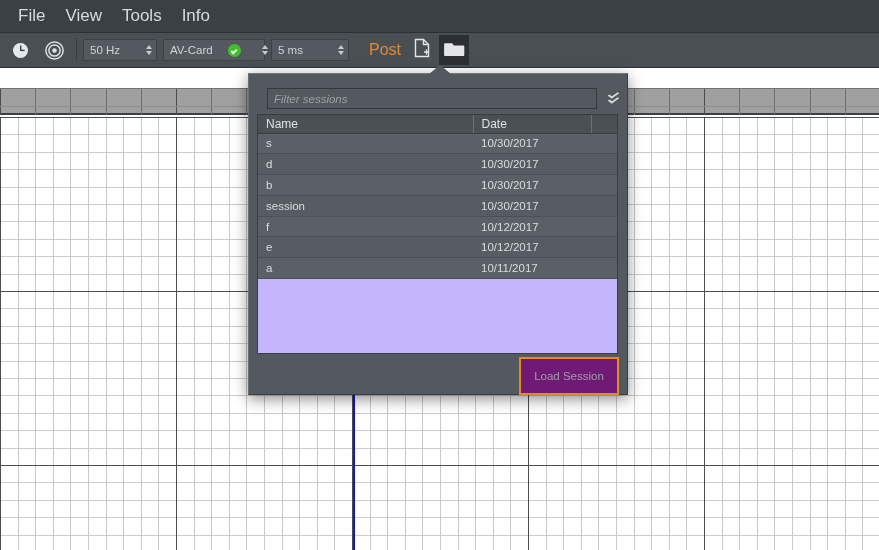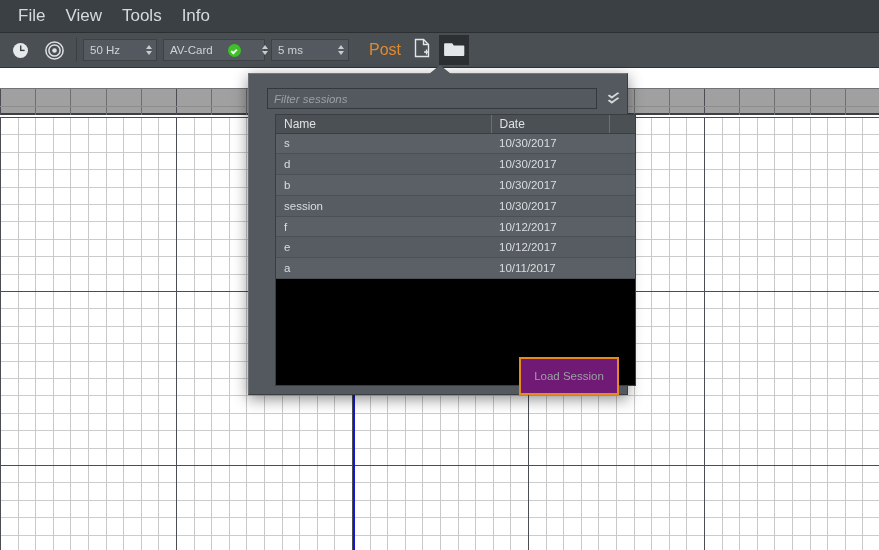--- a/index.html
+++ b/index.html
@@ -226,24 +226,24 @@
   }
   .chev {
     width: 9px; height: 5px;
     border-left: 2px solid #d6d9db;
     border-bottom: 2px solid #d6d9db;
     transform: rotate(-45deg) skew(10deg, 10deg);
     margin: -1px 0 1px 0;
   }
 
   .table-wrap {
-    position: absolute; left: 26px; top: 40px;
-    width: 361px; height: 272px;
+    position: absolute; left: 8px; top: 40px;
+    width: 361px; height: 240px;
     border: 1px solid #3a3e41;
-    background: #000000;
+    background: #c4b5fd;
     overflow: hidden;
   }
   table.sessions {
     width: 100%;
     border-collapse: collapse;
     table-layout: fixed;
   }
   table.sessions th {
     background: #4a5054;
     color: #dfe2e4;

